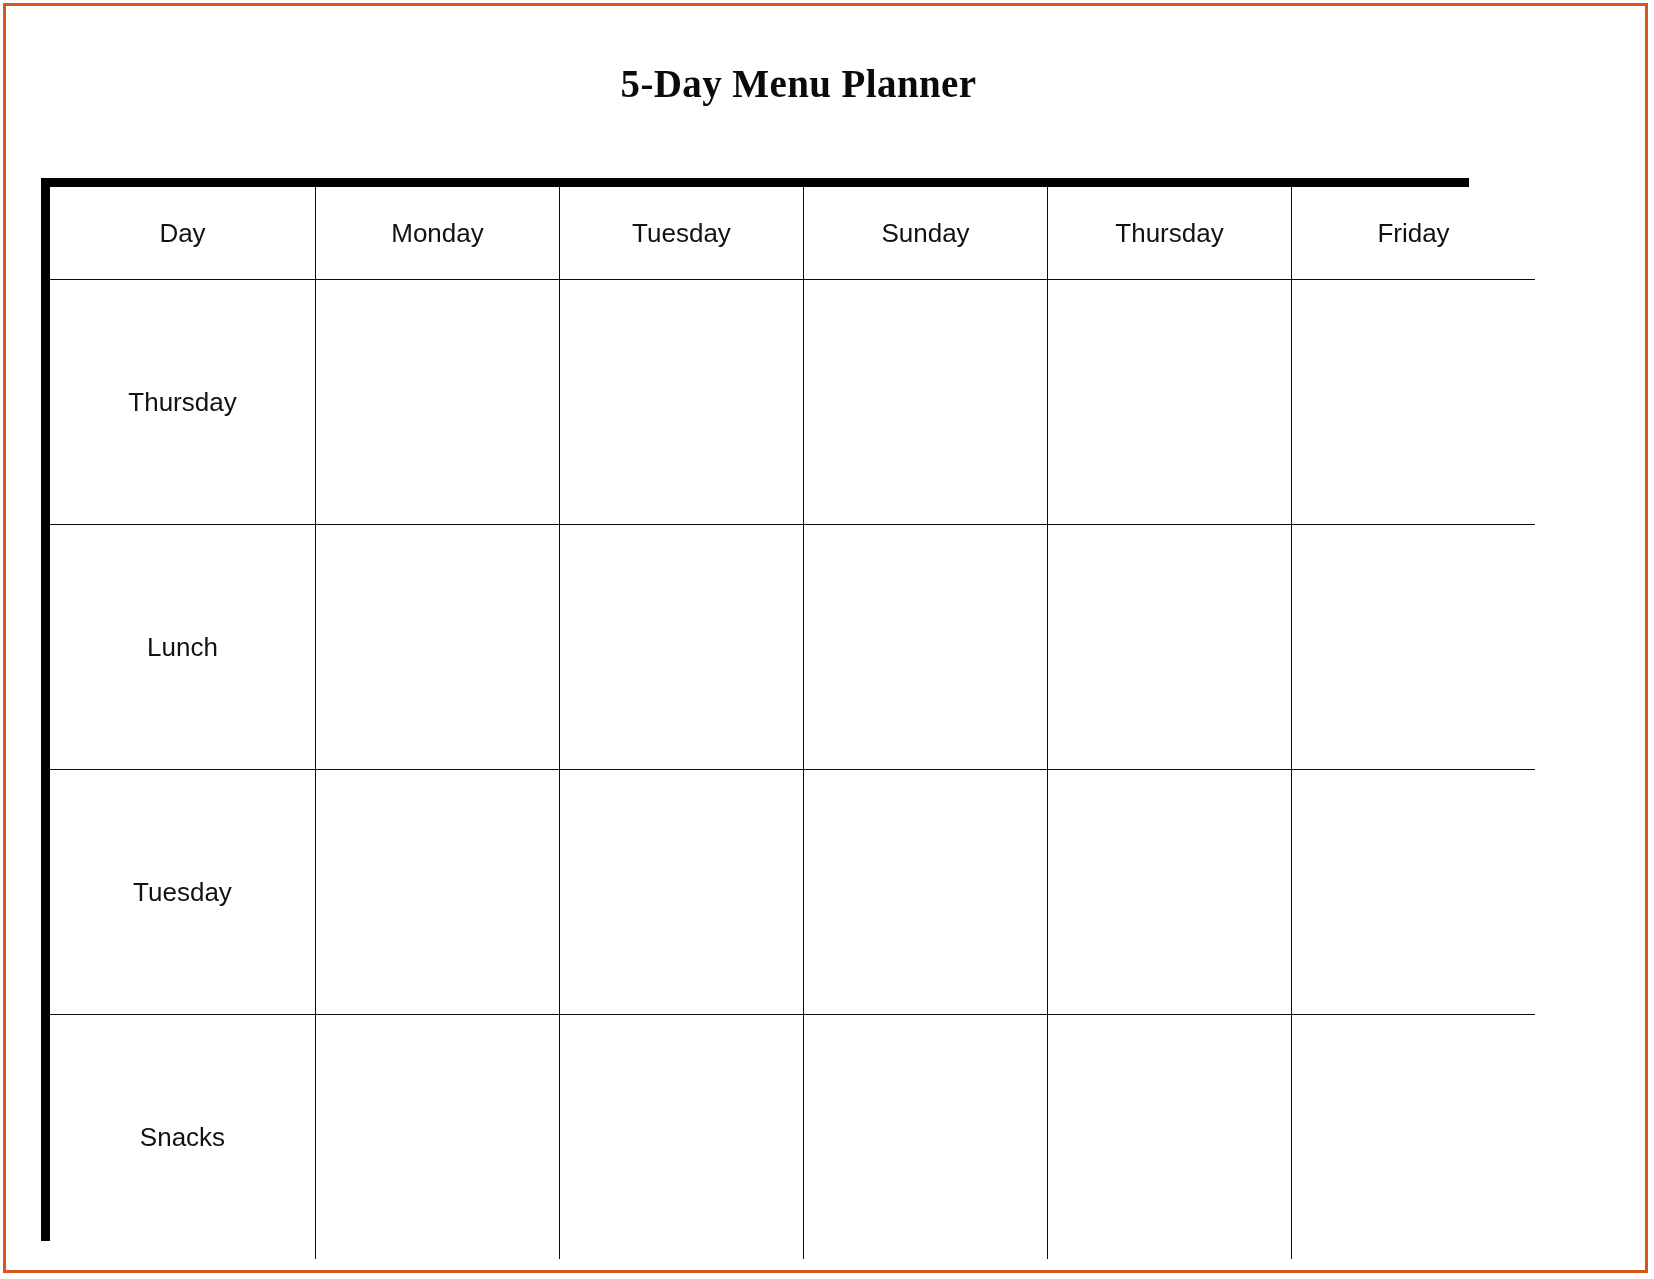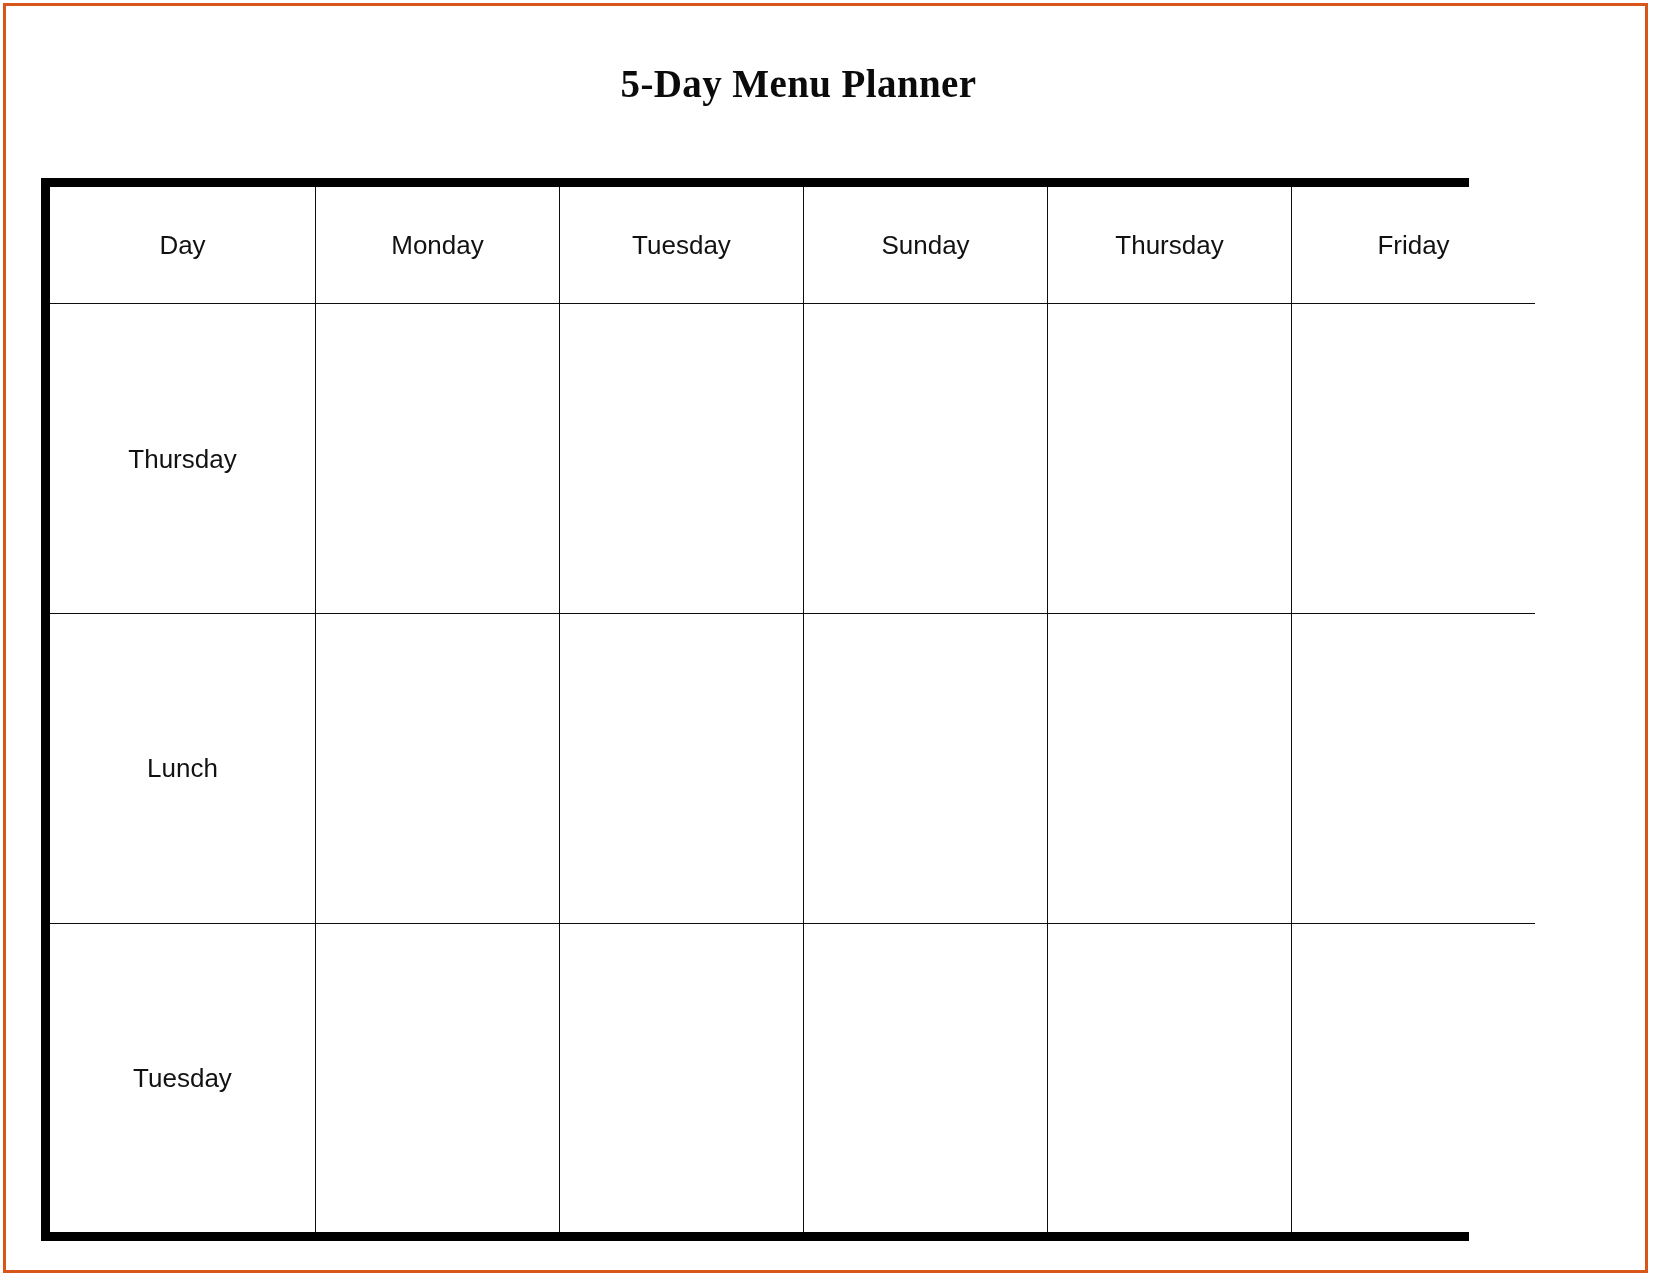--- a/index.html
+++ b/index.html
@@ -160,18 +160,28 @@
           <td class="row-label-cell col-label">
             <span class="row-label-text">Tuesday</span>
           </td>
           <td class="row-label-cell entry-cell col-day"></td>
           <td class="row-label-cell entry-cell col-day"></td>
           <td class="row-label-cell entry-cell col-day"></td>
           <td class="row-label-cell entry-cell col-day"></td>
           <td class="row-label-cell entry-cell col-day"></td>
         </tr>
 
+        <tr>
+          <td class="row-label-cell col-label">
+            <span class="row-label-text">Snacks</span>
+          </td>
+          <td class="row-label-cell entry-cell col-day"></td>
+          <td class="row-label-cell entry-cell col-day"></td>
+          <td class="row-label-cell entry-cell col-day"></td>
+          <td class="row-label-cell entry-cell col-day"></td>
+          <td class="row-label-cell entry-cell col-day"></td>
+        </tr>
 
       </tbody>
     </table>
   </div>
 
 </div>
 
 </body></html>

